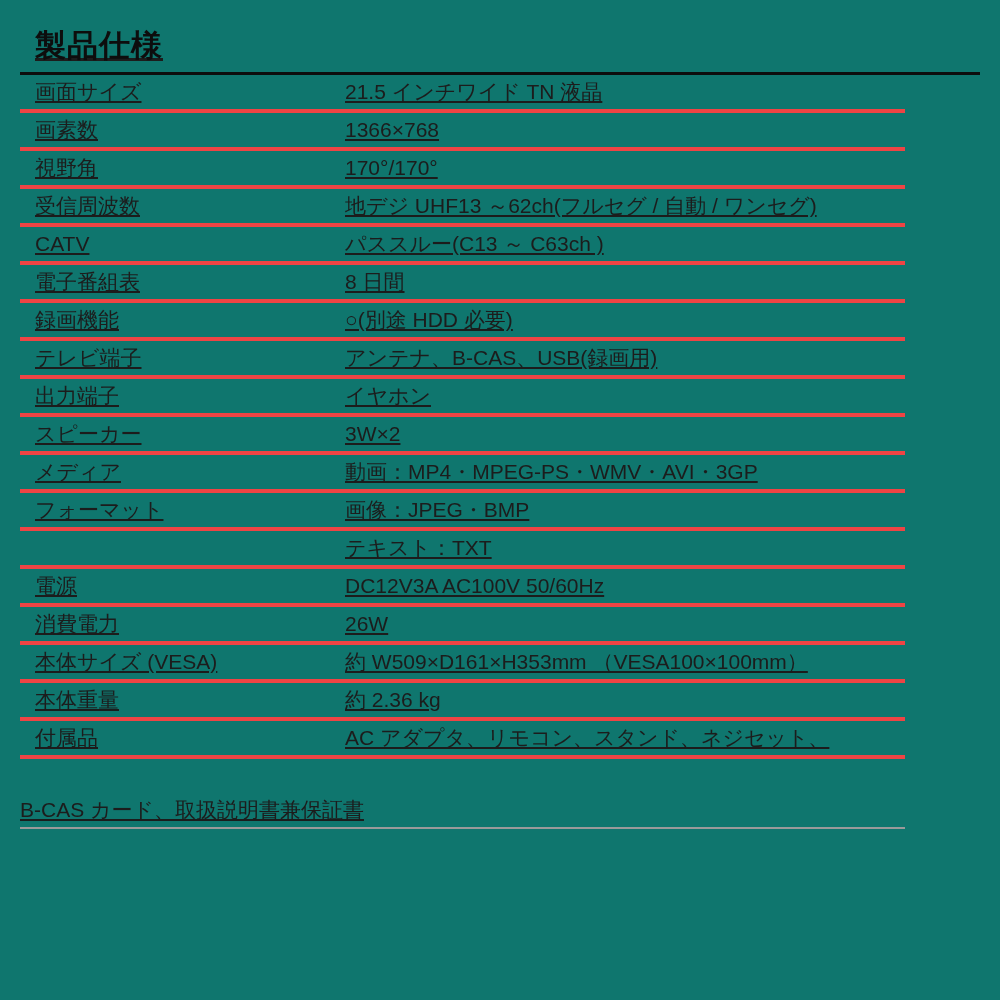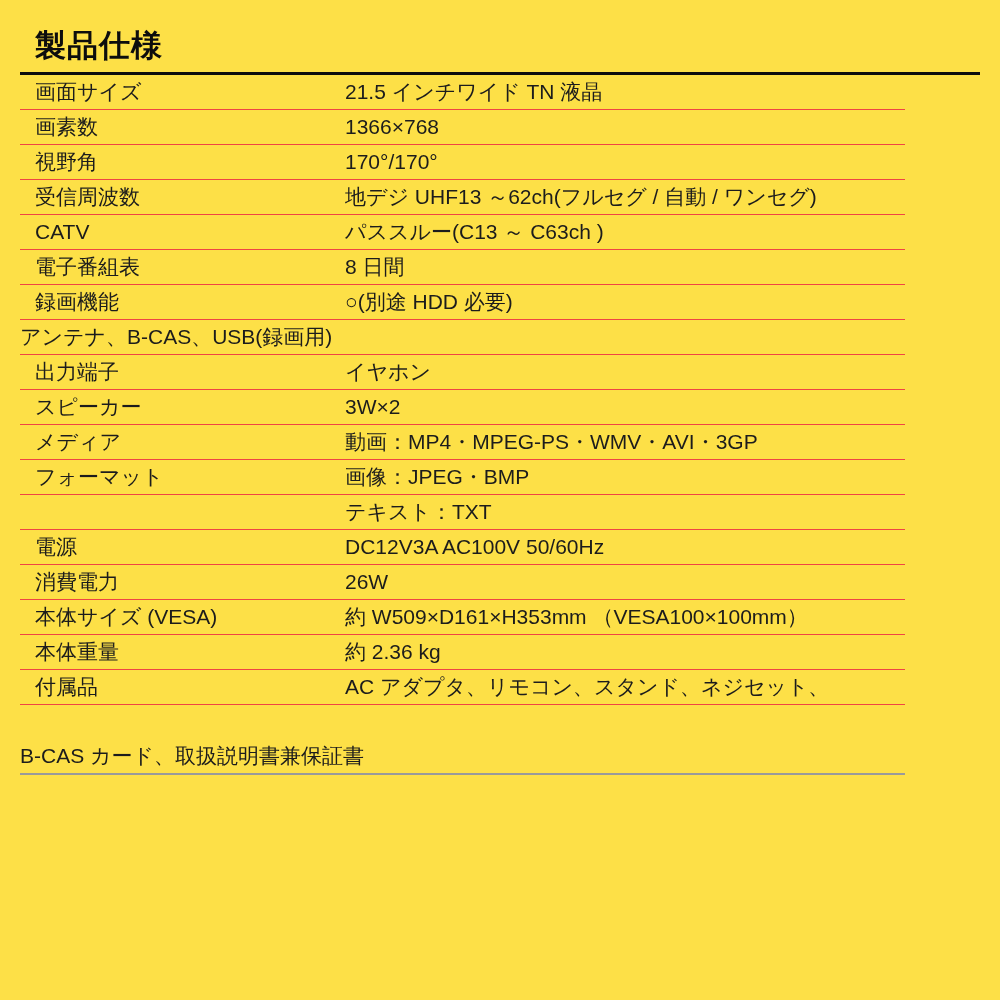--- a/index.html
+++ b/index.html
@@ -9,21 +9,22 @@
     width: 1000px;
     height: 1000px;
     overflow: hidden;
     font-family: "Liberation Sans", "DejaVu Sans", sans-serif;
     color: #1c1c1c;
   }
   .page {
     position: relative;
     width: 1000px;
     height: 1000px;
-    background: #fde047;
+    background: #0f766e;
+    text-decoration: underline;
   }
   .title {
     margin: 0;
     padding: 30px 0 0 35px;
     font-size: 31px;
     line-height: 1.0;
     font-weight: bold;
     letter-spacing: 1px;
     color: #0d0d0d;
   }
@@ -33,21 +34,21 @@
     height: 3px;
     background: #0d0d0d;
   }
   .spec-table {
     margin-left: 20px;
     width: 885px; 
   }
   .row {
     display: flex;
     align-items: flex-start;
-    border-bottom: 1px solid #ef4444;
+    border-bottom: 4px solid #ef4444;
     box-sizing: border-box;
     min-height: 35px;
   }
   .row.last {
     border-bottom: 2px solid #9a9a9a;
     flex-direction: column;
   }
   .cell {
     font-size: 21px;
     box-sizing: border-box;
@@ -122,20 +123,21 @@
   </div>
 
   <div class="row">
     <div class="cell label">録画機能</div>
     <div class="cell value">
           <div class="value-line">○(別途 HDD 必要)</div>
         </div>
   </div>
 
   <div class="row">
+    <div class="cell label">テレビ端子</div>
     <div class="cell value">
           <div class="value-line">アンテナ、B-CAS、USB(録画用)</div>
         </div>
   </div>
 
 
   <div class="row">
     <div class="cell label">出力端子</div>
     <div class="cell value">
           <div class="value-line">イヤホン</div>

